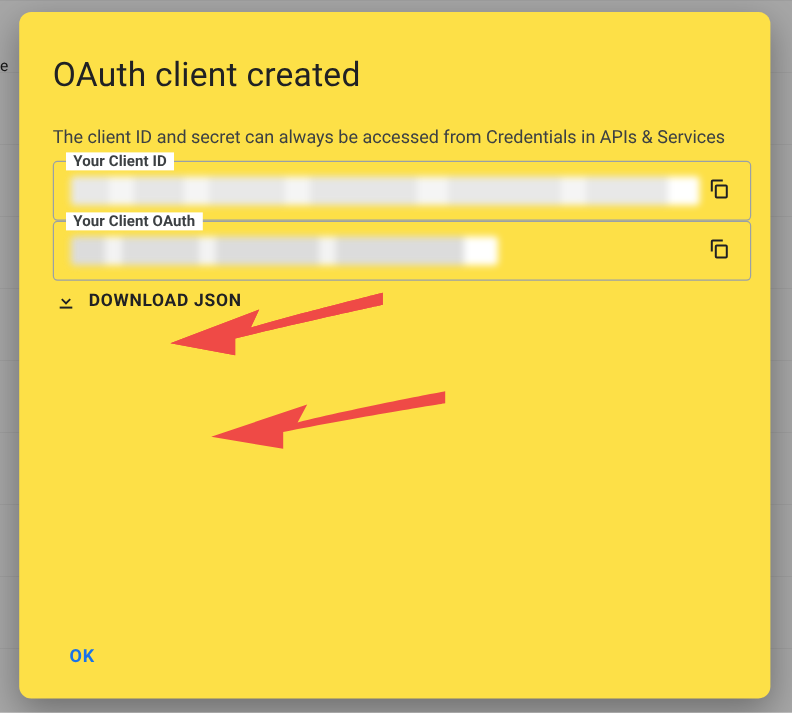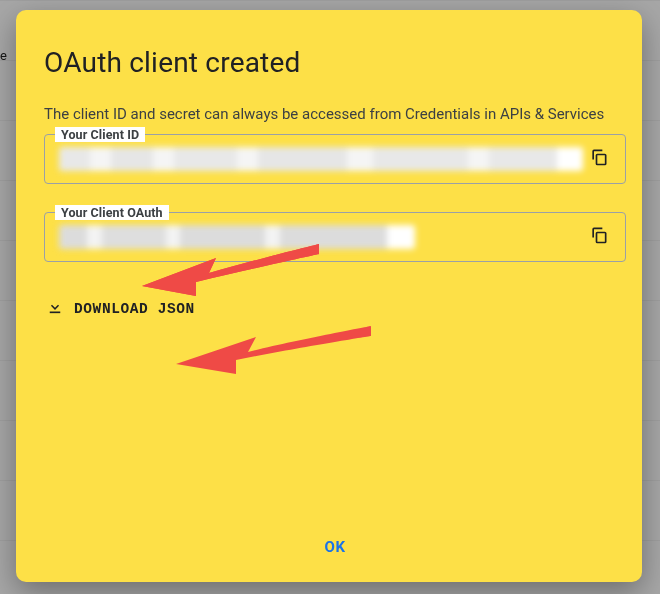--- a/index.html
+++ b/index.html
@@ -98,21 +98,20 @@
     color: #8430ce;
     text-decoration: none;
     border-bottom: 1px solid #8430ce;
     padding-bottom: 0px;
   }
   .field {
     position: relative;
     border: 1px solid #9aa0a6;
     border-radius: 4px;
     height: 48px;
-    margin-bottom: 28px;
     display: flex;
     align-items: center;
     padding: 0 10px 0 14px;
   }
   .field .legend {
     position: absolute;
     top: -8px;
     left: 10px;
     background: #fff;
     padding: 0 6px;
@@ -149,36 +148,34 @@
     height: 32px;
     display: flex;
     align-items: center;
     justify-content: center;
     cursor: pointer;
     border-radius: 50%;
     margin-left: auto;
   }
   .download {
     display: inline-flex;
-    align-items: center;
     gap: 10px;
     font-size: 14.5px;
     font-weight: 700;
     letter-spacing: 0.6px;
     color: #202124;
     cursor: pointer;
     text-transform: uppercase;
     margin-top: 2px;
     padding: 6px 2px;
-    font-family: Liberation Mono, monospace;
   }
   .actions {
     margin-top: auto;
     display: flex;
-    justify-content: center;
+    justify-content: flex-start;
   }
   .ok-btn {
     color: #1a73e8;
     font-weight: 700;
     font-size: 15px;
     letter-spacing: 0.6px;
     padding: 8px 14px;
     cursor: pointer;
     border-radius: 4px;
   }

